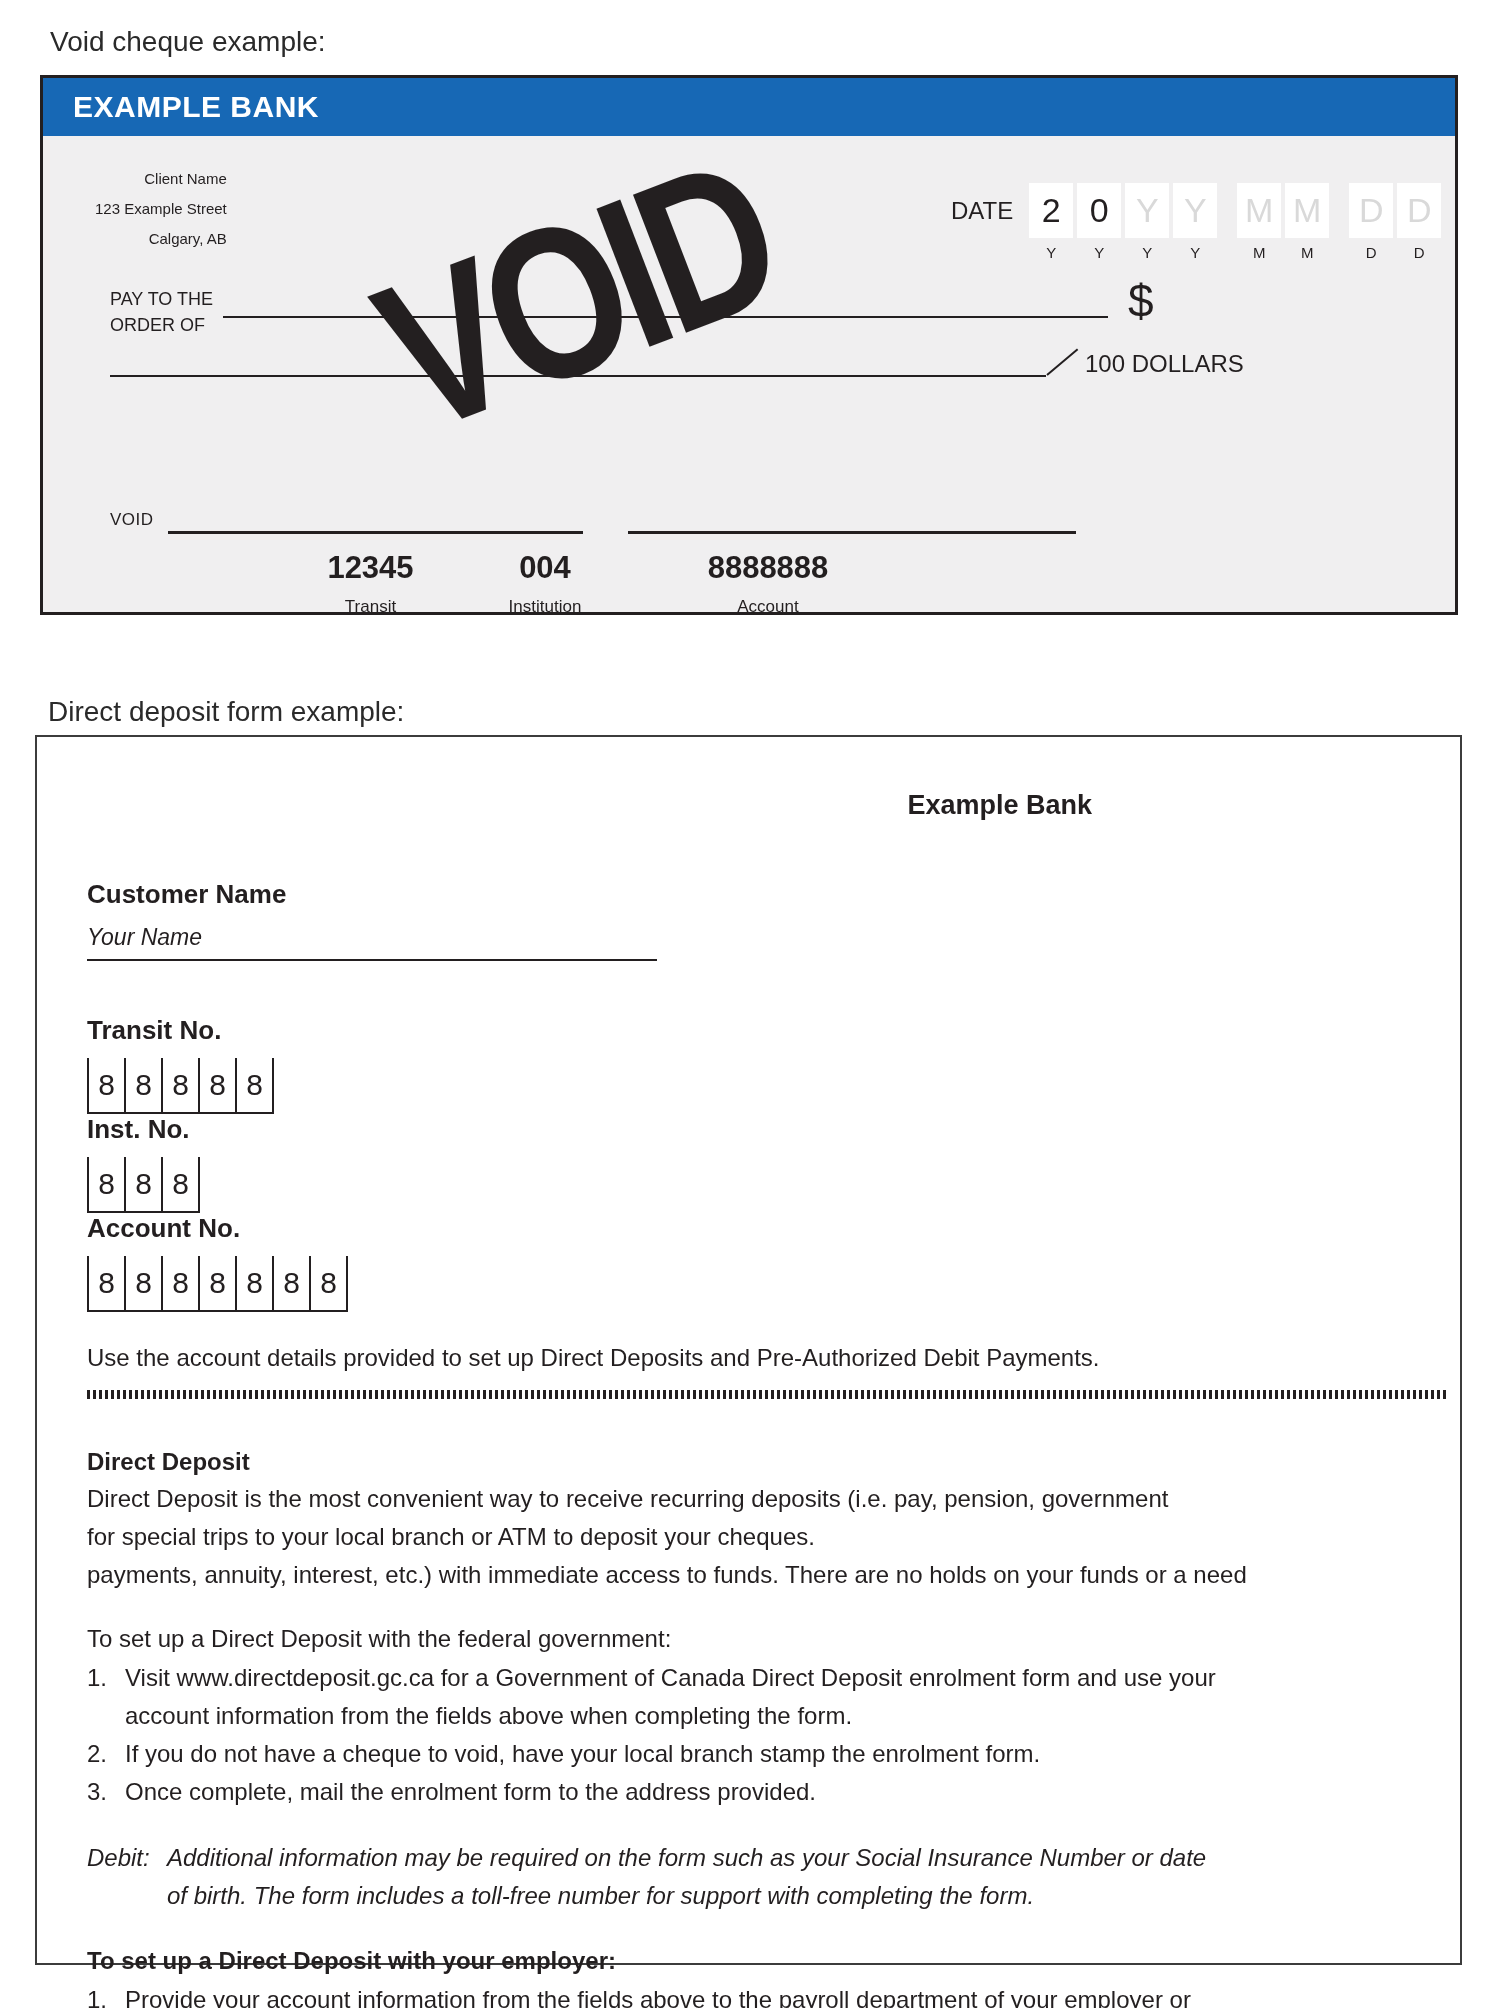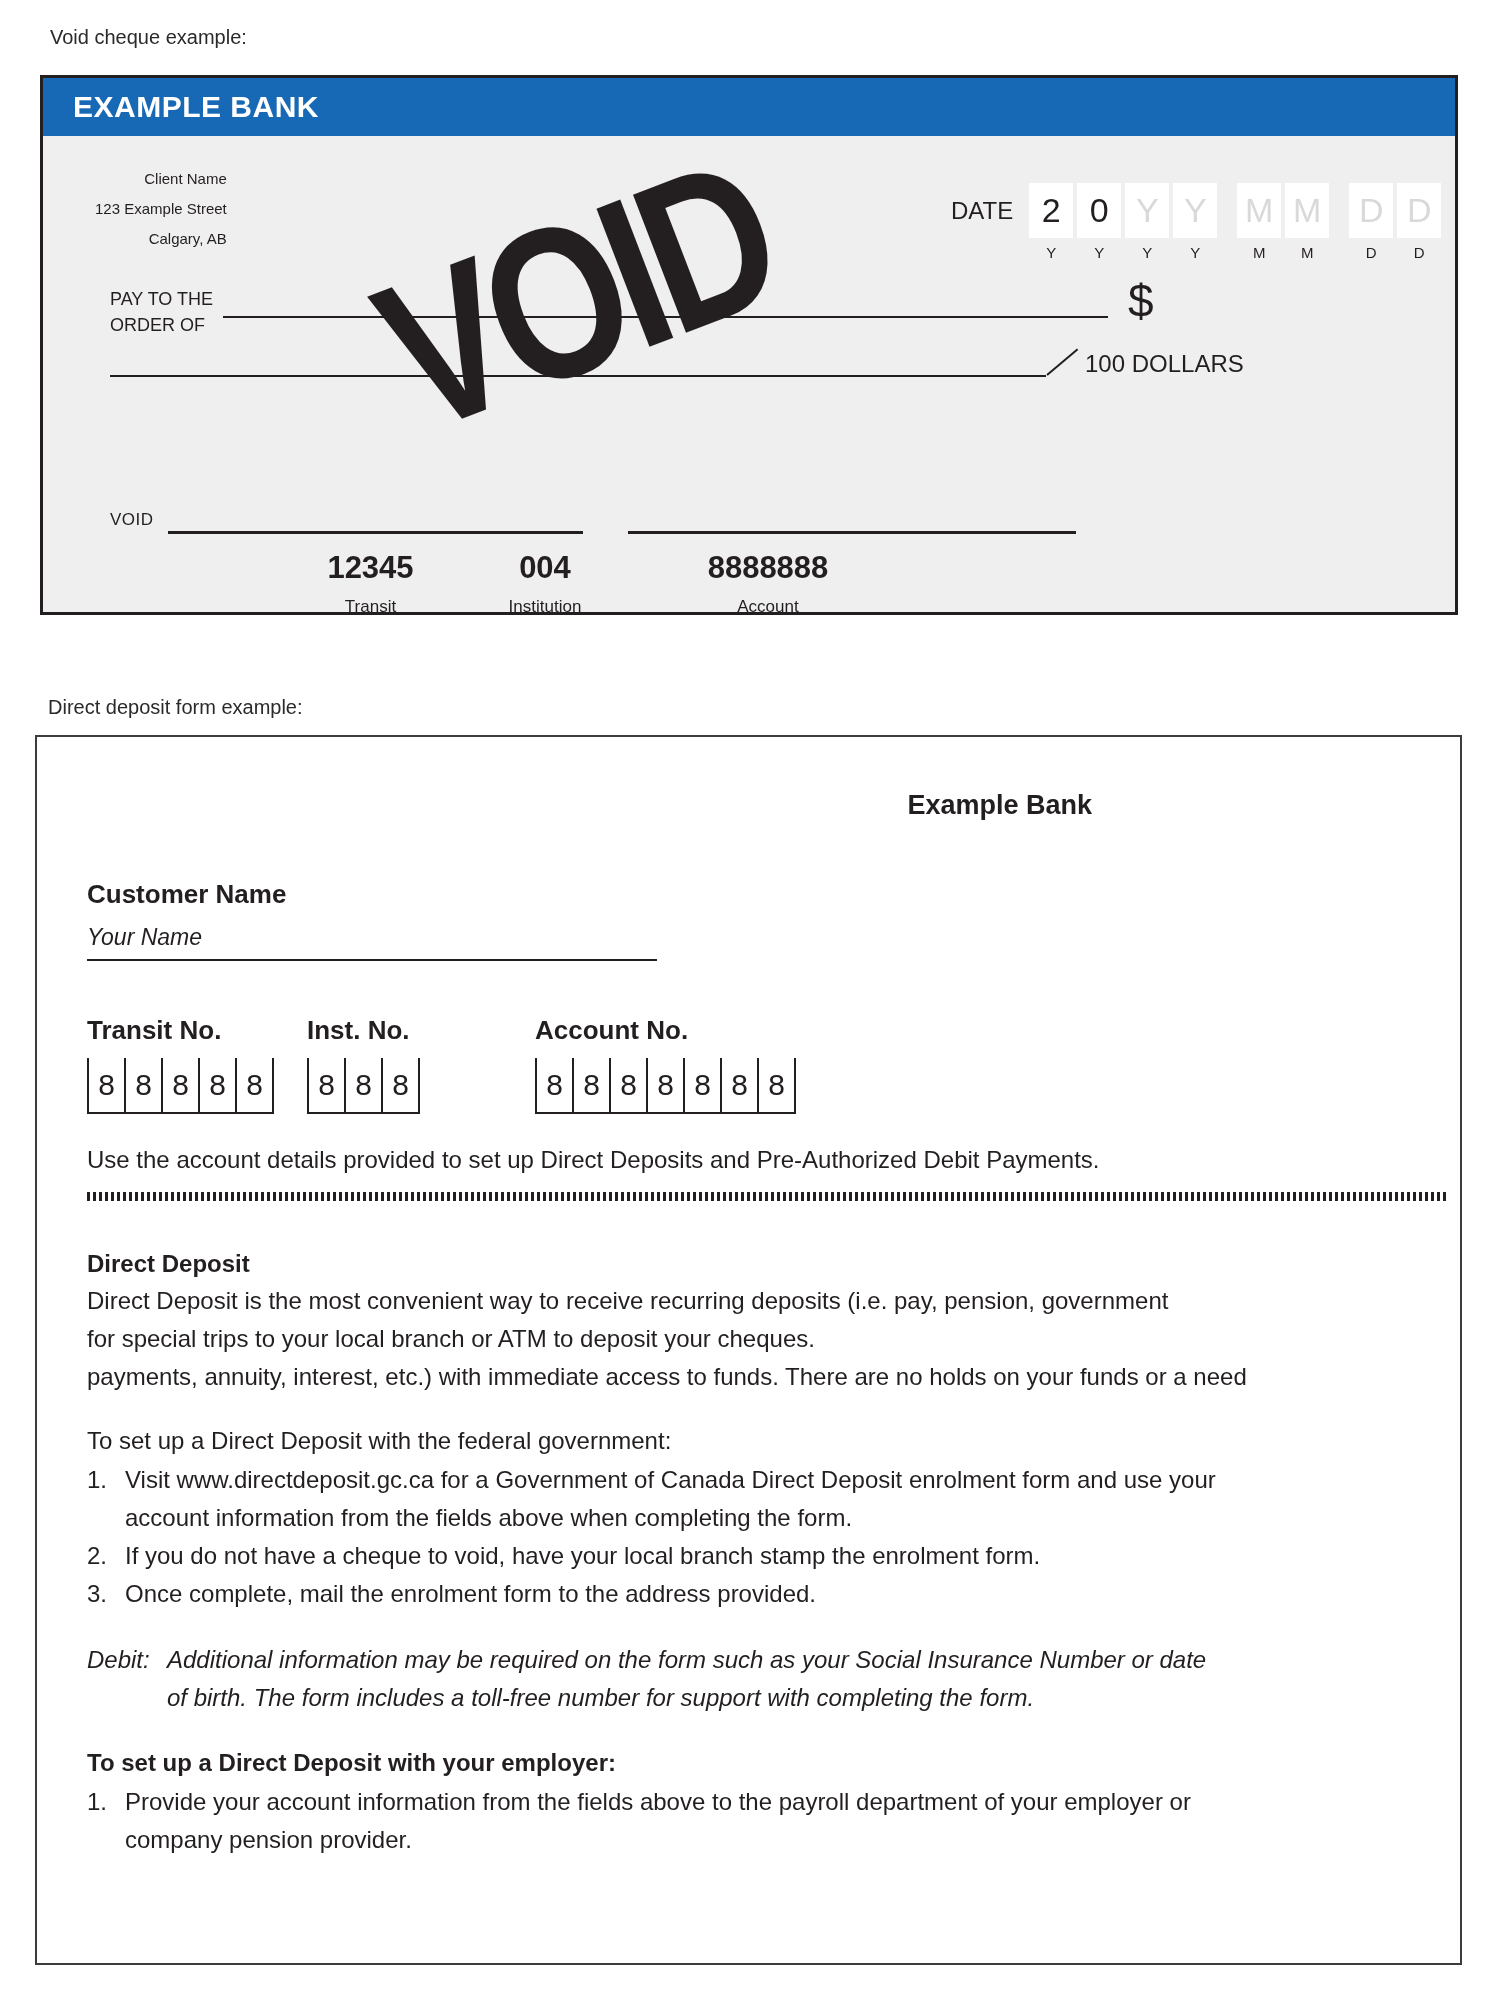--- a/index.html
+++ b/index.html
@@ -1,20 +1,20 @@
 <!DOCTYPE html>
 <html><head>
 <meta charset="utf-8">
 <style>
   html,body { margin:0; padding:0; background:#ffffff; }
   #page {
     position:relative; width:1500px; height:2008px; background:#ffffff;
     font-family:"Liberation Sans", sans-serif; color:#231f20; overflow:hidden;
   }
-  .sec-label { position:absolute; font-size:20px; color:#2a2a2a; }
+  .sec-label { position:absolute; font-size:28px; color:#2a2a2a; }
   #void-label { left:50px; top:26px; }
   #form-label { left:48px; top:696px; }
 
   
   .cheque {
     position:absolute; left:40px; top:75px; width:1412px; height:534px;
     border:3px solid #231f20; background:#f0eff0;
   }
   .band {
     height:58px; background:#1768b5; display:flex; align-items:center; padding-left:30px;
@@ -68,21 +68,21 @@
     position:absolute; left:35px; top:735px; width:1423px; height:1226px;
     border:2px solid #3c3c3c; background:#ffffff;
   }
   .form-content { position:absolute; left:50px; top:35px; width:1365px; font-size:24px; }
   .form-header { width:1005px; text-align:right; font-weight:bold; font-size:27px; line-height:47px; margin-top:10px; }
   .h-bold { font-weight:bold; font-size:26px; }
   .cust { margin-top:50px; }
   .cust .ph { font-style:italic; font-size:23px; margin-top:14px; width:570px;
               border-bottom:2px solid #231f20; padding-bottom:8px; }
 
-  .fields-row { display:flex; margin-top:54px; }
+  .fields-row { display:flex; margin-top:54px;flex-direction:column; }
   .field-g .f-label { font-weight:bold; font-size:26px; }
   .field-g .cells { display:flex; margin-top:12px; }
   .field-0 { width:220px; }
   .field-1 { width:228px; }
   .digit-cell {
     width:35px; height:54px; border-left:2px solid #231f20; border-bottom:2px solid #231f20;
     display:flex; align-items:center; justify-content:center; font-size:30px;
   }
   .digit-cell:last-child { border-right:2px solid #231f20; }
 

